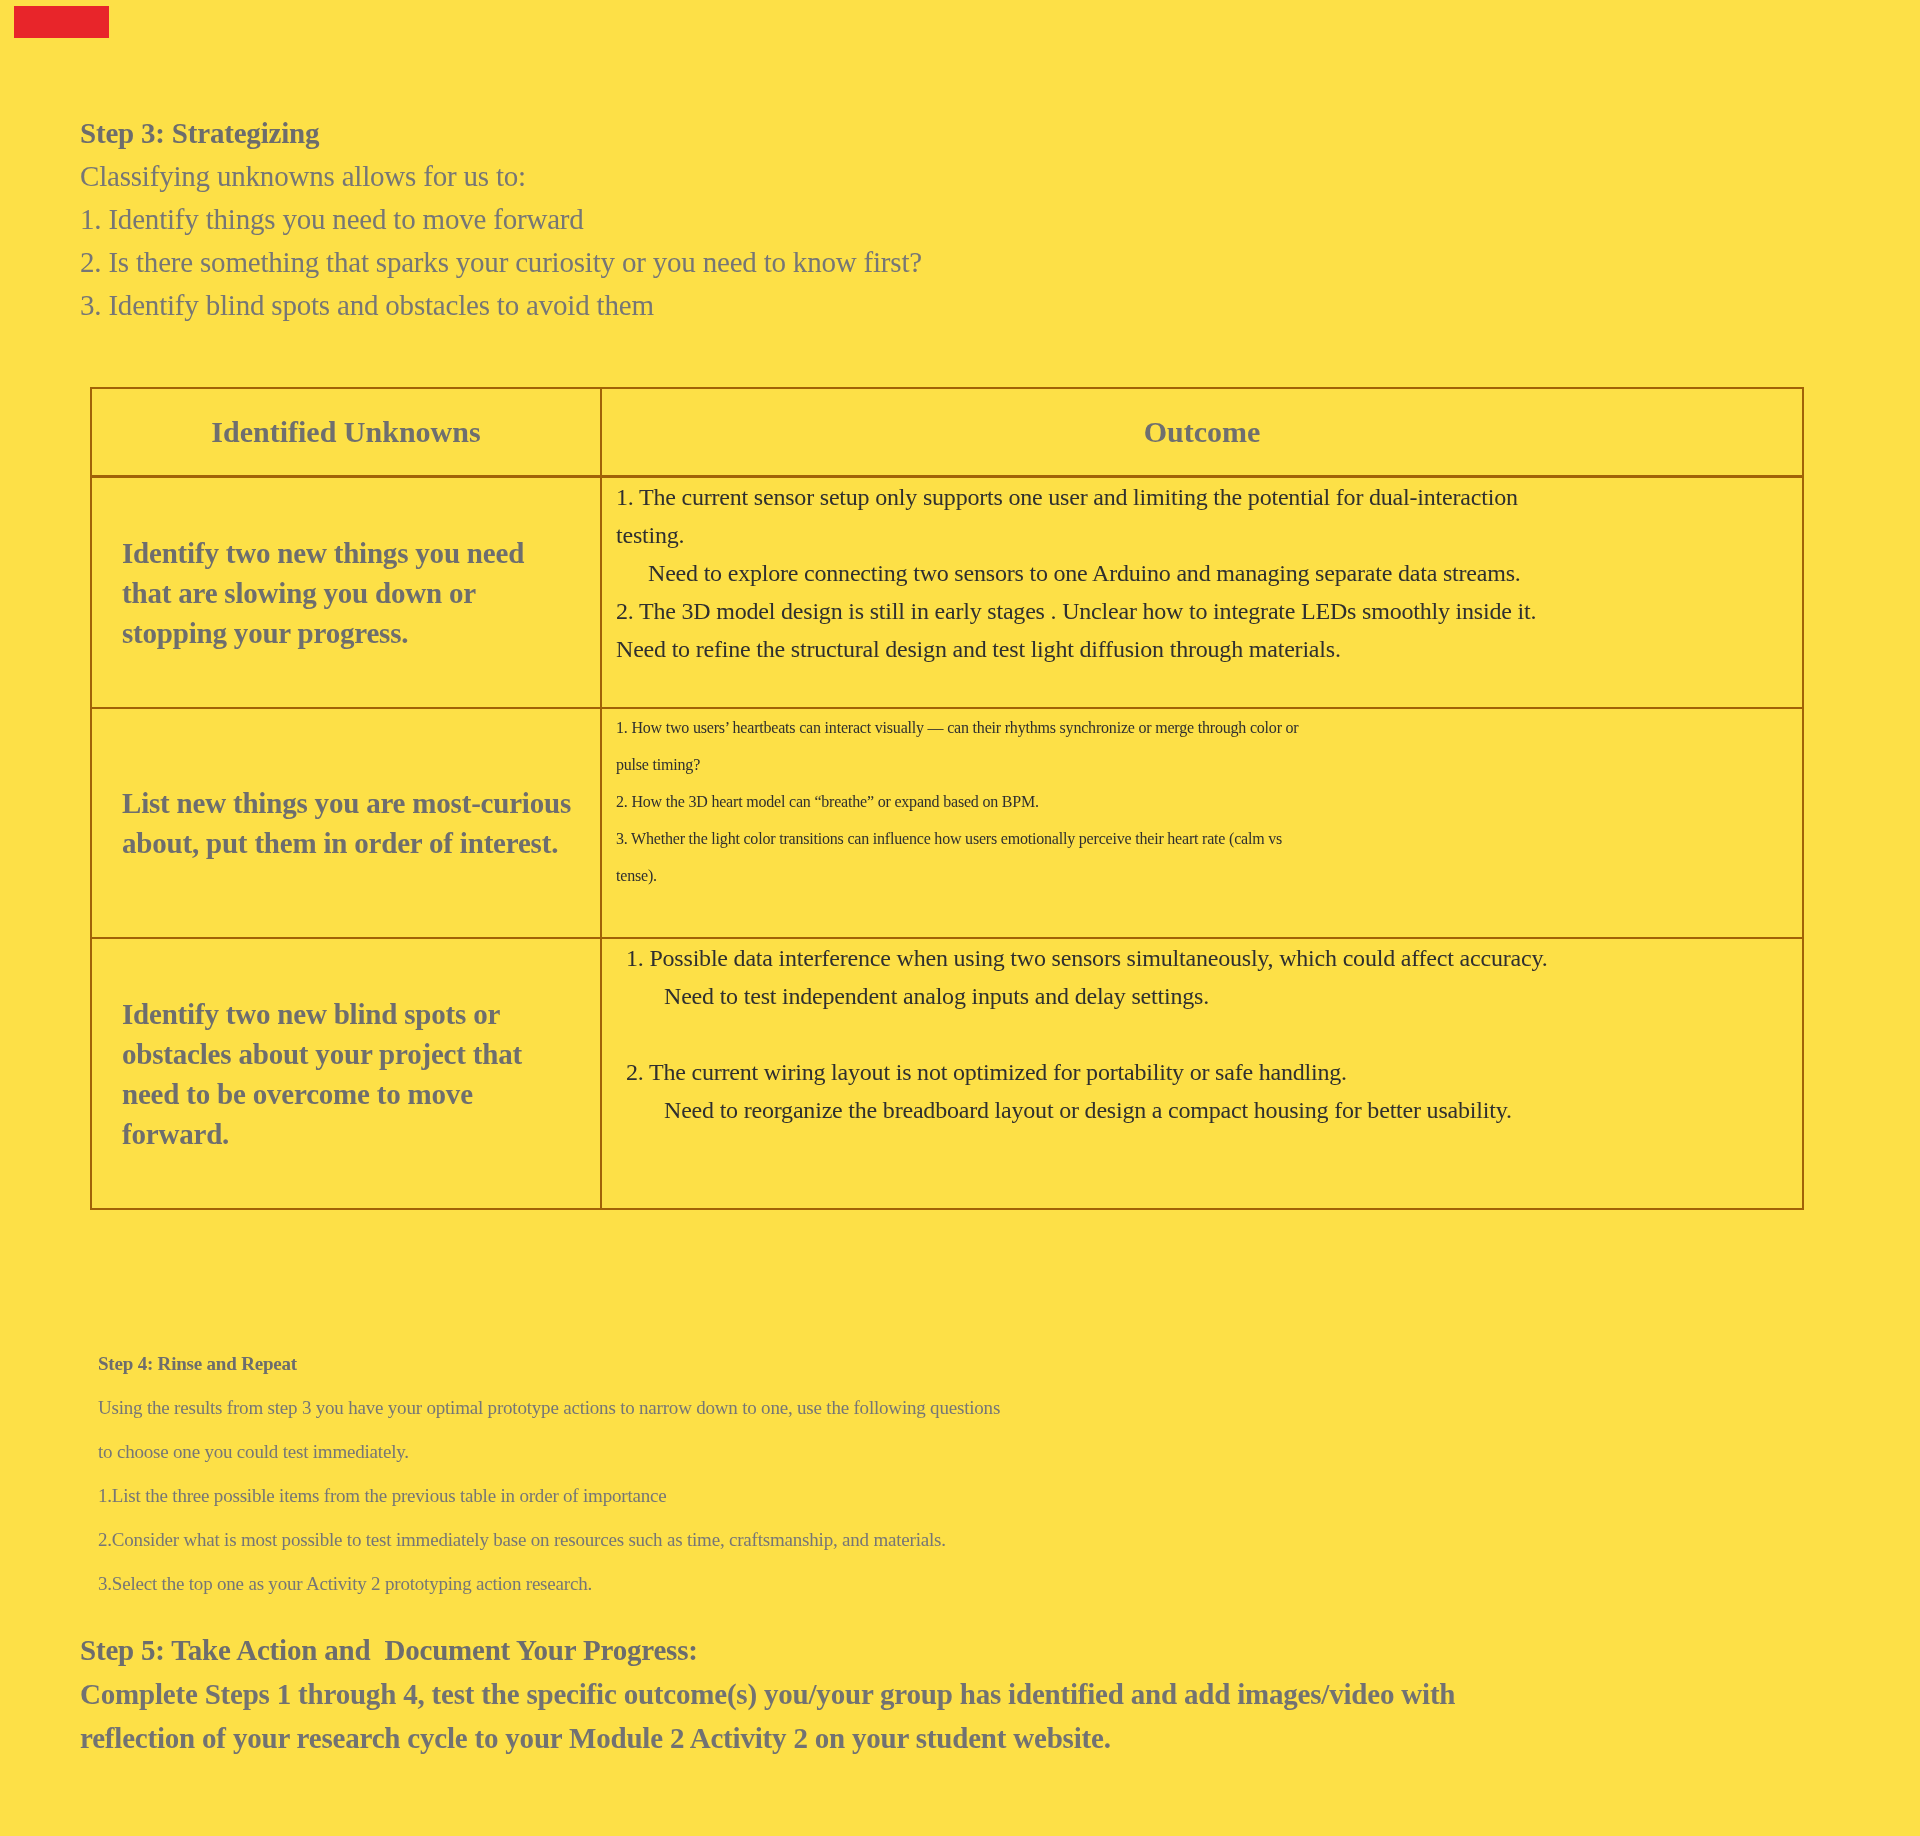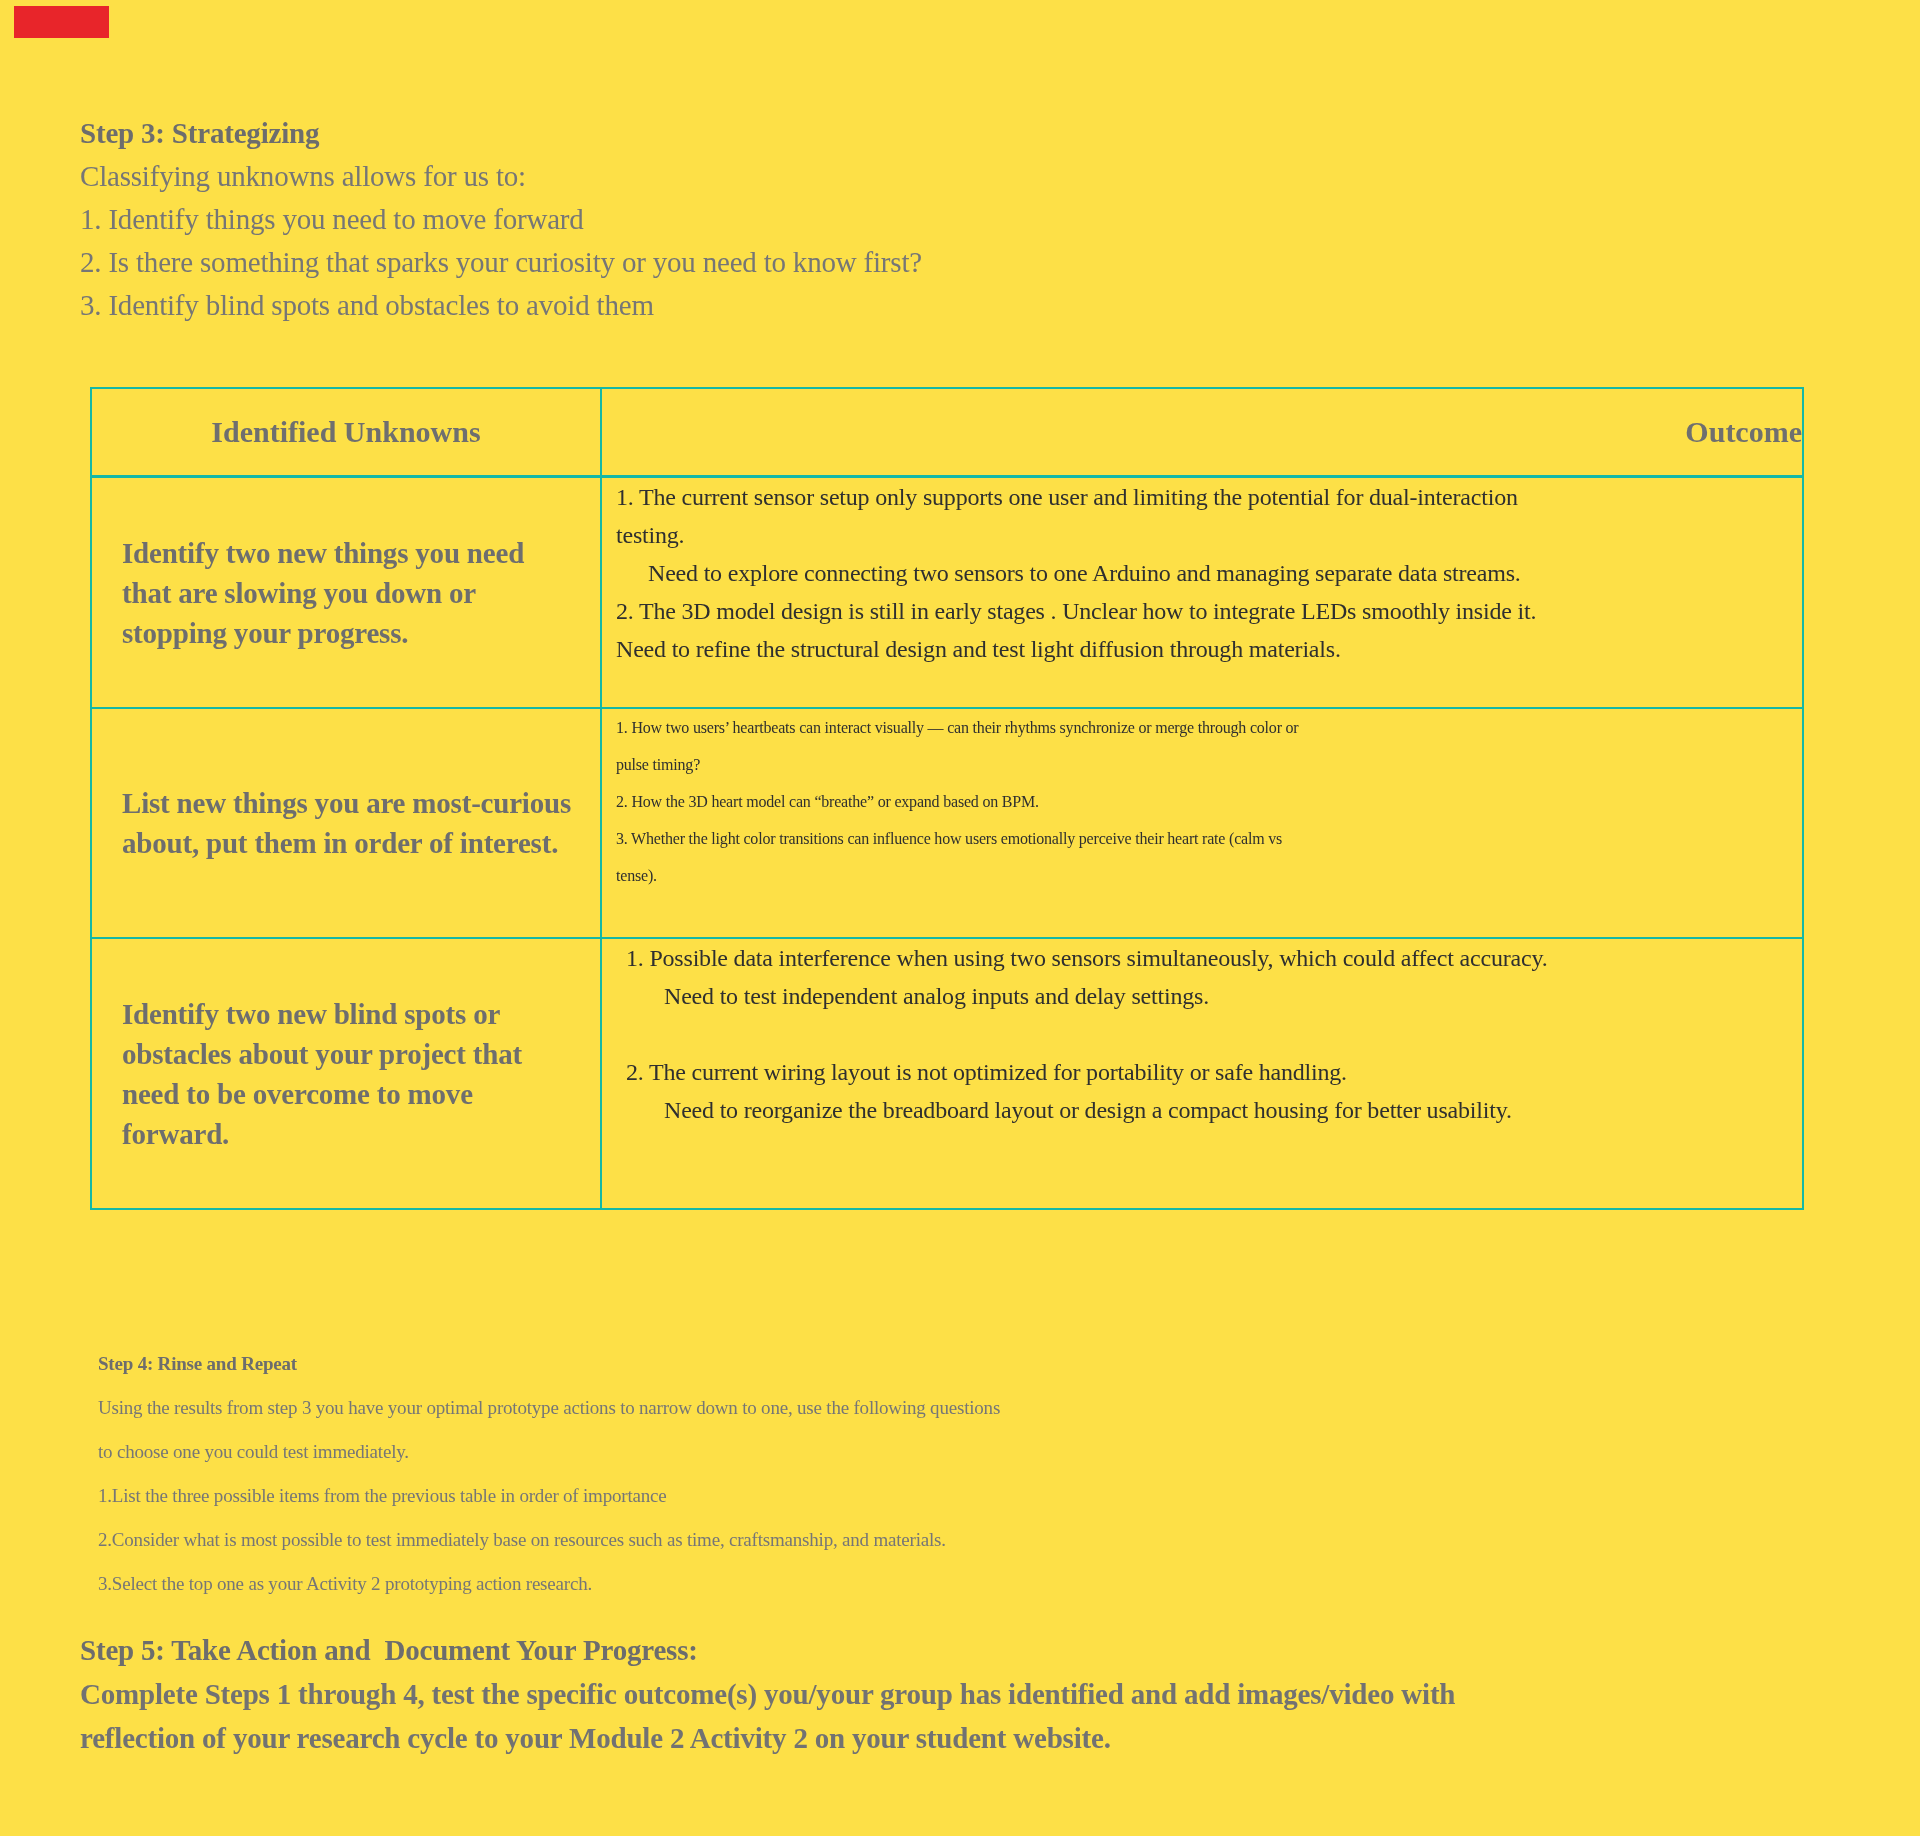--- a/index.html
+++ b/index.html
@@ -35,33 +35,33 @@
   .doc-table {
     position: absolute;
     left: 90px; top: 387px;
     width: 1712px;
     border-collapse: collapse;
     table-layout: fixed;
   }
   .doc-table col.c1 { width: 510px; }
   .doc-table col.c2 { width: 1202px; }
   .doc-table th, .doc-table td {
-    border: 2px solid #14b8a6;
+    border: 2px solid #a16207;
     padding: 0;
   }
   .doc-table th {
     height: 86px;
     font-size: 30px;
     font-weight: bold;
     color: #6f6f6f;
     vertical-align: middle;
     border-bottom-width: 3px;
   }
   .th-unknowns { text-align: center; }
-  .th-outcome  { text-align: right; padding-left: 227px; }
+  .th-outcome  { text-align: center; padding-left: 227px; }
 
   td.unknown-cell {
     vertical-align: middle;
     padding-left: 30px;
     padding-right: 24px;
     font-size: 29px;
     font-weight: bold;
     color: #6e6e6e;
     line-height: 40px;
     letter-spacing: -0.2px;

